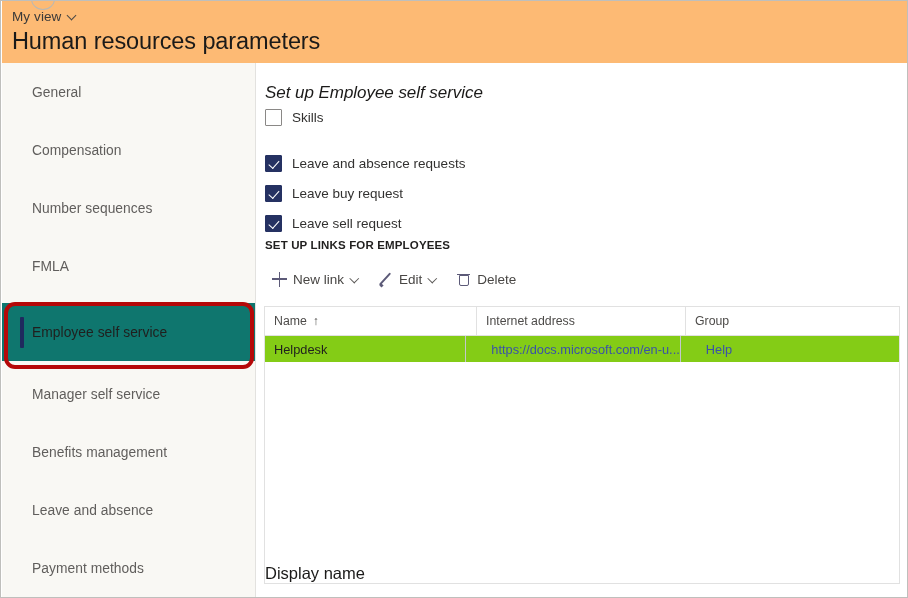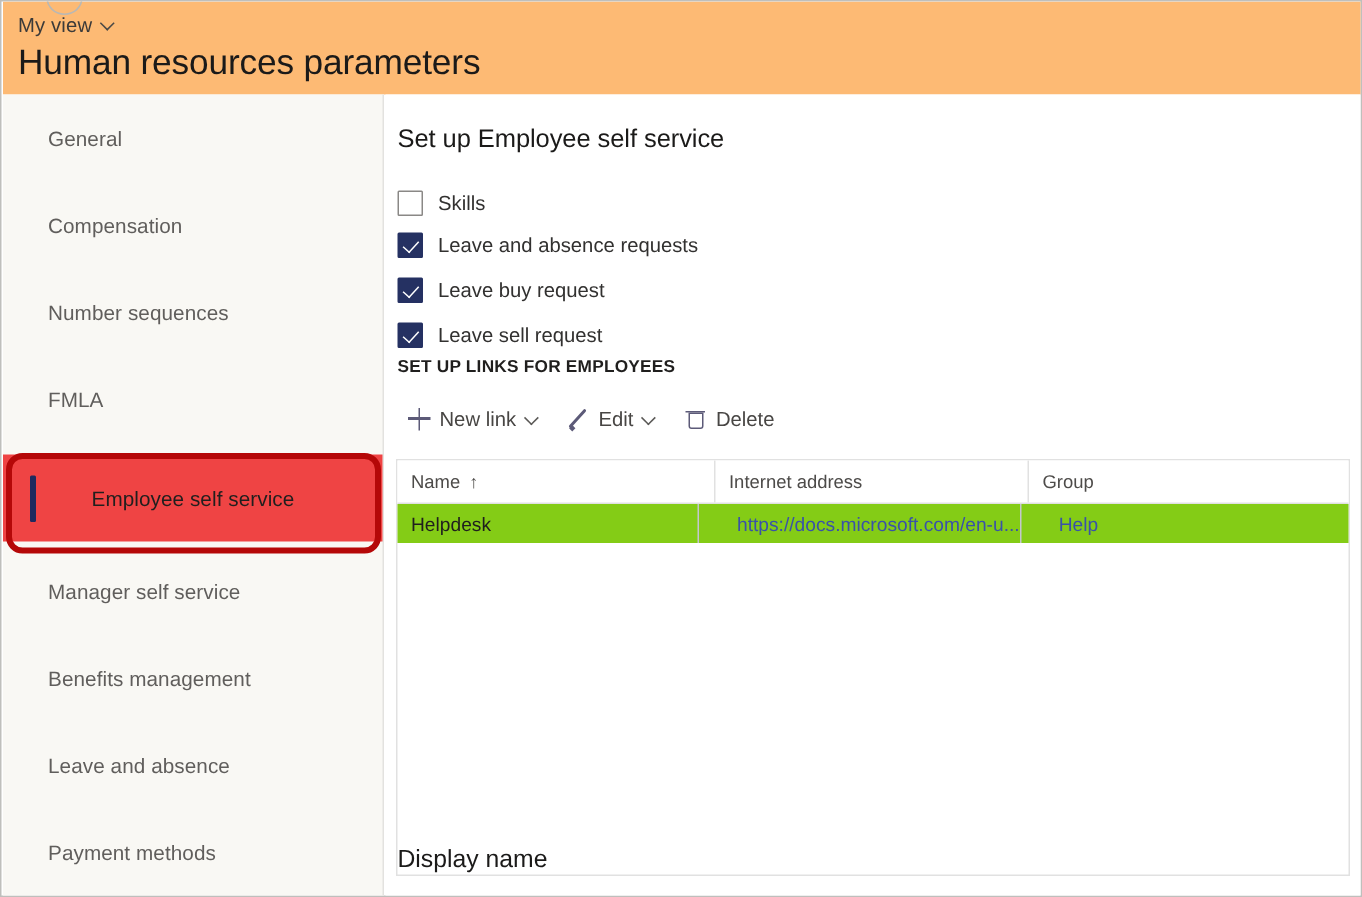--- a/index.html
+++ b/index.html
@@ -100,22 +100,21 @@
     cursor: pointer;
   }
   .nav-item .nav-label {
     font-size: 13.8px;
     color: #605e5c;
     padding-left: 30px;
     letter-spacing: .05px;
     white-space: nowrap;
   }
   .nav-item.selected {
-    background: #ef4444;
-    padding-left: 29px;
+    background: #0f766e;
   }
   .nav-item.selected .nav-label {
     color: #201f1e;
   }
   .nav-item.selected .sel-bar {
     position: absolute;
     left: 18px;
     top: 14px;
     width: 4px;
     height: 31px;
@@ -148,20 +147,21 @@
     overflow: hidden;
   }
   .section-title {
     position: absolute;
     left: 8px;
     top: 20px;
     font-size: 17px;
     color: #1b1a19;
     letter-spacing: -0.05px;
     white-space: nowrap;
+    font-style: italic;
   }
 
   .checkbox-row {
     position: absolute;
     left: 8px;
     display: flex;
     align-items: center;
     gap: 10px;
     cursor: pointer;
     height: 22px;
@@ -430,21 +430,21 @@
       <span class="nav-label">Payment methods</span>
     </div>
   </div>
 
   <div class="annotation-box"></div>
 
   <div class="content">
 
     <div class="section-title">Set up Employee self service</div>
 
-    <div class="checkbox-row" style="top:61px;">
+    <div class="checkbox-row" style="top:43px;">
       <span class="cbox"></span>
       <span class="cb-label">Skills</span>
     </div>
 
     <div class="checkbox-row" style="top:89px;">
       <span class="cbox checked"></span>
       <span class="cb-label">Leave and absence requests</span>
     </div>
 
     <div class="checkbox-row" style="top:119px;">

